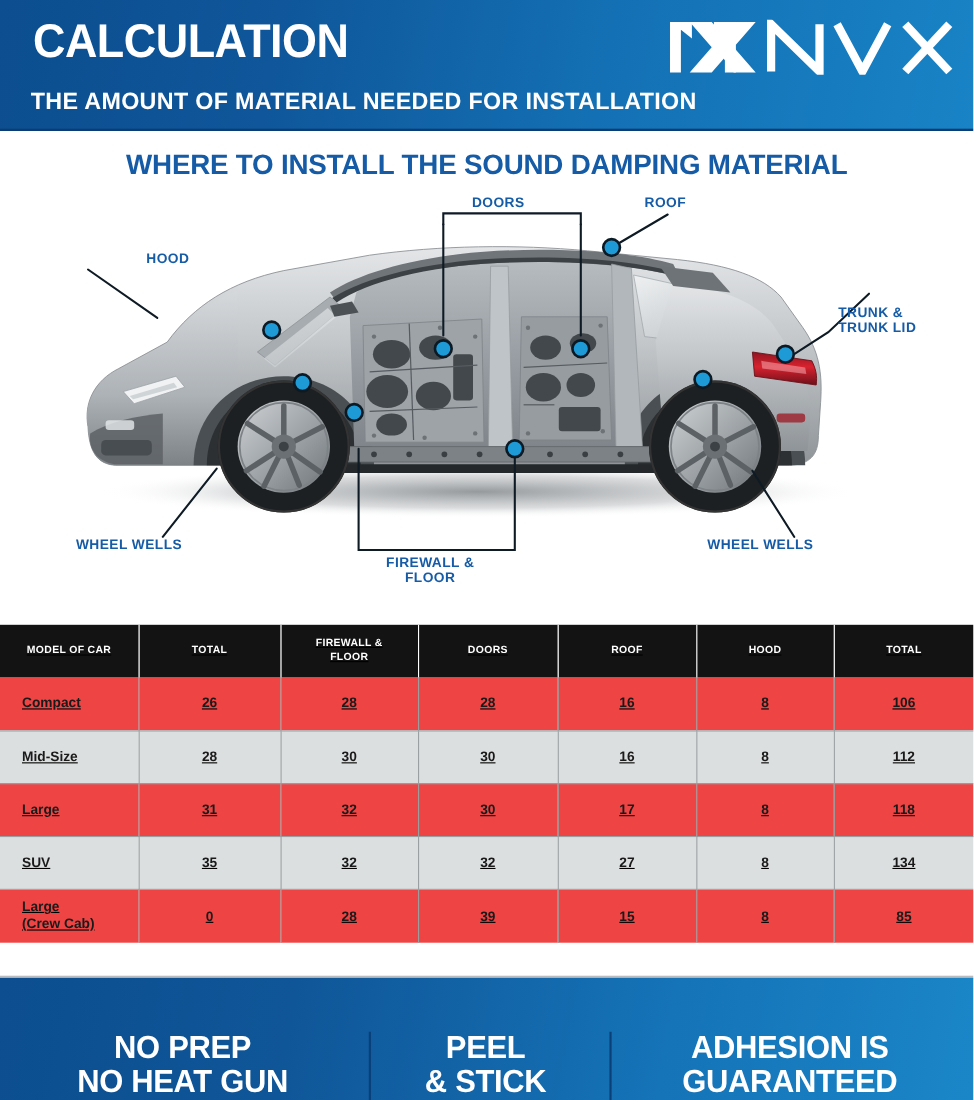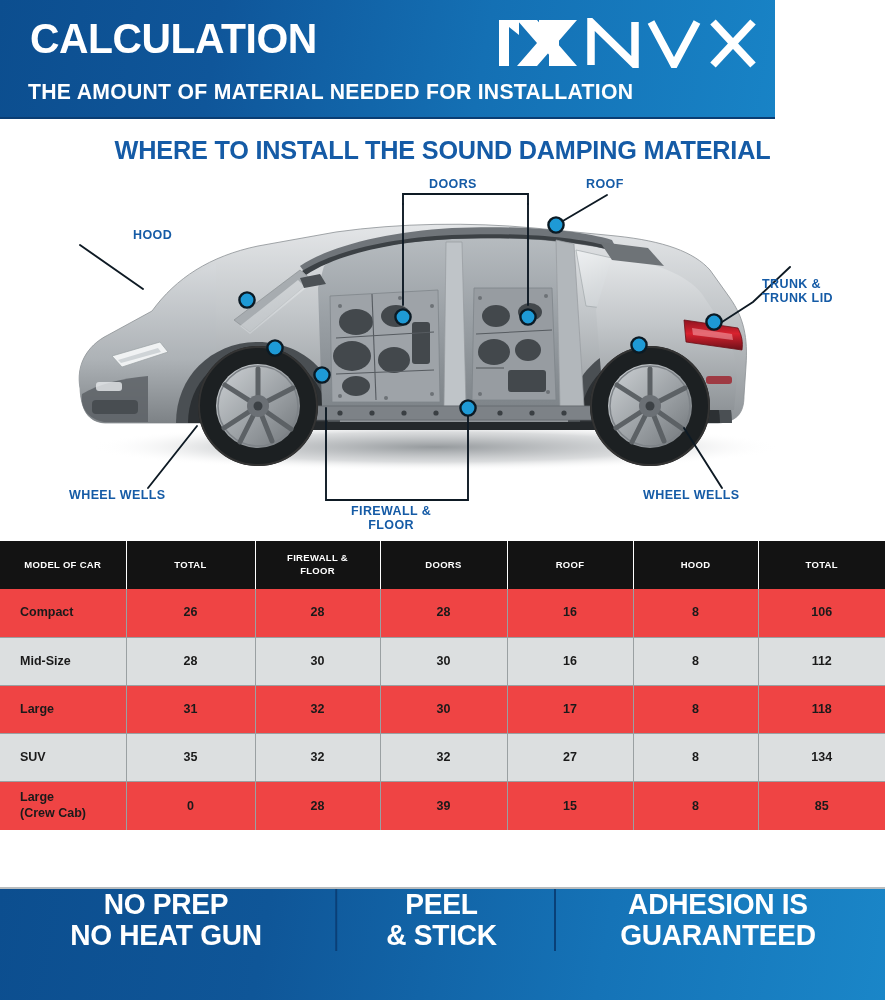--- a/index.html
+++ b/index.html
@@ -5,21 +5,21 @@
   * { box-sizing: border-box; margin:0; padding:0; }
   body {
     width:885px; height:1000px; overflow:hidden;
     font-family:"Liberation Sans", sans-serif;
     background:#ffffff;
   }
   .page { position:relative; width:885px; height:1000px; }
 
   
   .header {
-    position:absolute; left:0; top:0; width:775px; height:119px;
+    position:absolute; left:0; top:0; width:885px; height:119px;
     background:linear-gradient(100deg,#0c4e8f 0%,#0f569a 28%,#1470b4 62%,#1883c6 100%);
     overflow:hidden;
   }
   .header-title {
     position:absolute; left:30px; top:17px;
     font-size:43px; font-weight:bold; color:#ffffff;
     letter-spacing:-0.5px; line-height:1;
     font-stretch:condensed;
     transform:scaleX(0.95); transform-origin:left center;
   }
@@ -58,21 +58,21 @@
 
   .dlabel {
     position:absolute;
     font-size:12.5px; font-weight:bold; color:#155ba6;
     letter-spacing:0.4px; line-height:1.15;
     white-space:pre-line;
   }
 
   
   .tablewrap {
-    position:absolute; left:0; top:541px; width:885px;
+    position:absolute; left:0; top:568px; width:885px;text-decoration:underline;
   }
   table.mt {
     width:885px; border-collapse:collapse; table-layout:fixed;
   }
   table.mt thead th {
     background:#131313; color:#ffffff;
     font-size:9.5px; font-weight:bold; letter-spacing:0.3px;
     height:48px; vertical-align:middle; text-align:center;
     border-right:1px solid #ffffff;
     line-height:1.35;
@@ -88,21 +88,21 @@
   table.mt tbody td:last-child { border-right:none; }
   table.mt tbody td.lbl { text-align:left; padding-left:20px; }
   table.mt tbody tr.odd td { background:#dcdfe0; }
   table.mt tbody tr.even td { background:#ef4444; }
   table.mt tbody tr:last-child td { border-bottom:none; }
 
   
   .footer {
     position:absolute; left:0; top:889px; width:885px; height:111px;
     background:linear-gradient(100deg,#0c4e8f 0%,#0f5698 30%,#1573b7 68%,#1a86c8 100%);
-    display:flex; align-items:flex-start;
+    display:flex; align-items:flex-end;
   }
   .fcell {
     display:flex; align-items:center; justify-content:center;
     text-align:center;
     font-size:29px; font-weight:bold; color:#ffffff;
     line-height:1.07; letter-spacing:-0.3px;
     white-space:pre-line;
     transform:scaleX(0.97);
   }
   .fcell.c1 { width:332px; }

